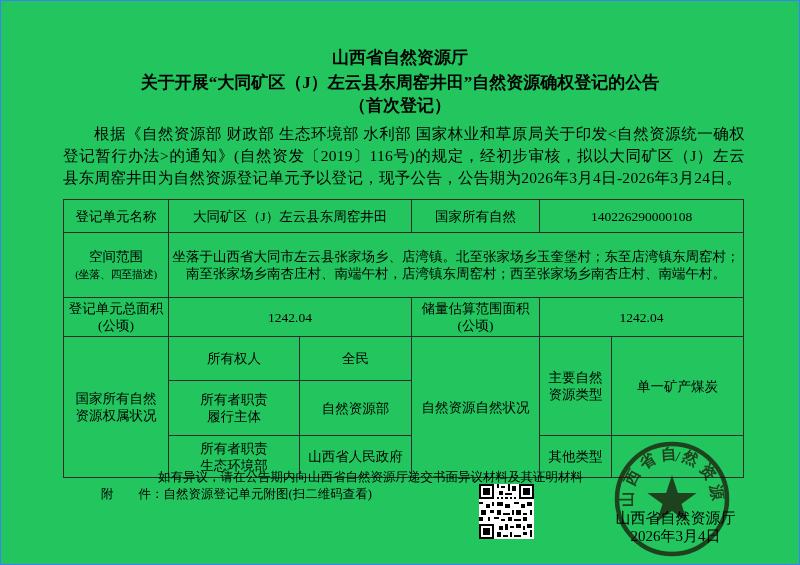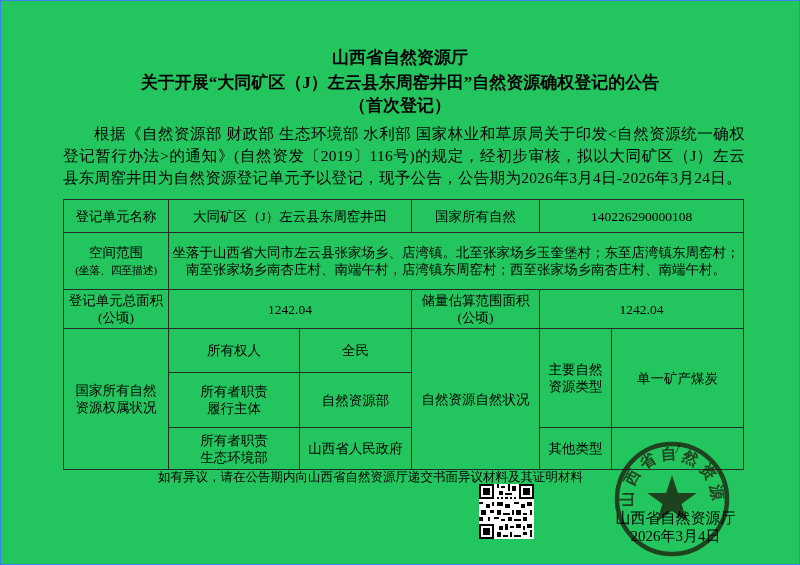--- a/index.html
+++ b/index.html
@@ -26,21 +26,21 @@
     position: absolute; left: 62px; top: 198px; width: 680px;
     border-collapse: collapse; table-layout: fixed;
     font-size: 13.5px; color: #000;
   }
   table.reg td {
     border: 1.5px solid #2b2b2b; text-align: center; vertical-align: middle;
     padding: 2px 3px; line-height: 17px; overflow: hidden; margin-left: 24px;
   }
   td.scope-val { text-align: justify; padding: 3px 7px; line-height: 18px; }
   .lbl-small { font-size: 11px; letter-spacing: -0.3px; }
-  .r1 { height: 33px; } .r2 { height: 57px; } .r3 { height: 36px; }
+  .r1 { height: 33px; } .r2 { height: 65px; } .r3 { height: 36px; }
   .r4a { height: 44px; } .r4b { height: 55px; } .r4c { height: 42px; }
   
   .footer { position: absolute; left: 62px; top: 468px; width: 520px;
     font-size: 12.5px; line-height: 16.5px; color: #000; }
   .footer .fl { padding-left: 38px; white-space: pre; }
   .footer .fl1 { padding-left: 41px; white-space: normal; text-align: right; }
   
   .qr { position: absolute; left: 478px; top: 483px; width: 55px; height: 55px; }
   .qr svg { width: 100%; height: 100%; shape-rendering: crispEdges; }
   
@@ -127,20 +127,21 @@
       </td>
       <td>山西省人民政府</td>
       <td>其他类型</td>
       <td><span class="slash">/</span></td>
     </tr>
   </tbody>
     </table>
 
   <div class="footer">
     <div class="fl fl1">如有异议，请在公告期内向山西省自然资源厅递交书面异议材料及其证明材料</div>
+    <div class="fl">附　　件：自然资源登记单元附图(扫二维码查看)</div>
   </div>
 
   <div class="qr">
     <svg viewBox="0 0 25 25" xmlns="http://www.w3.org/2000/svg">
       <rect x="0" y="0" width="25" height="25" fill="#fff"></rect>
 
       <rect x="0" y="0" width="7" height="7" fill="#000"></rect>
         <rect x="1" y="1" width="5" height="5" fill="#fff"></rect>
         <rect x="2" y="2" width="3" height="3" fill="#000"></rect>
       <rect x="18" y="0" width="7" height="7" fill="#000"></rect>

